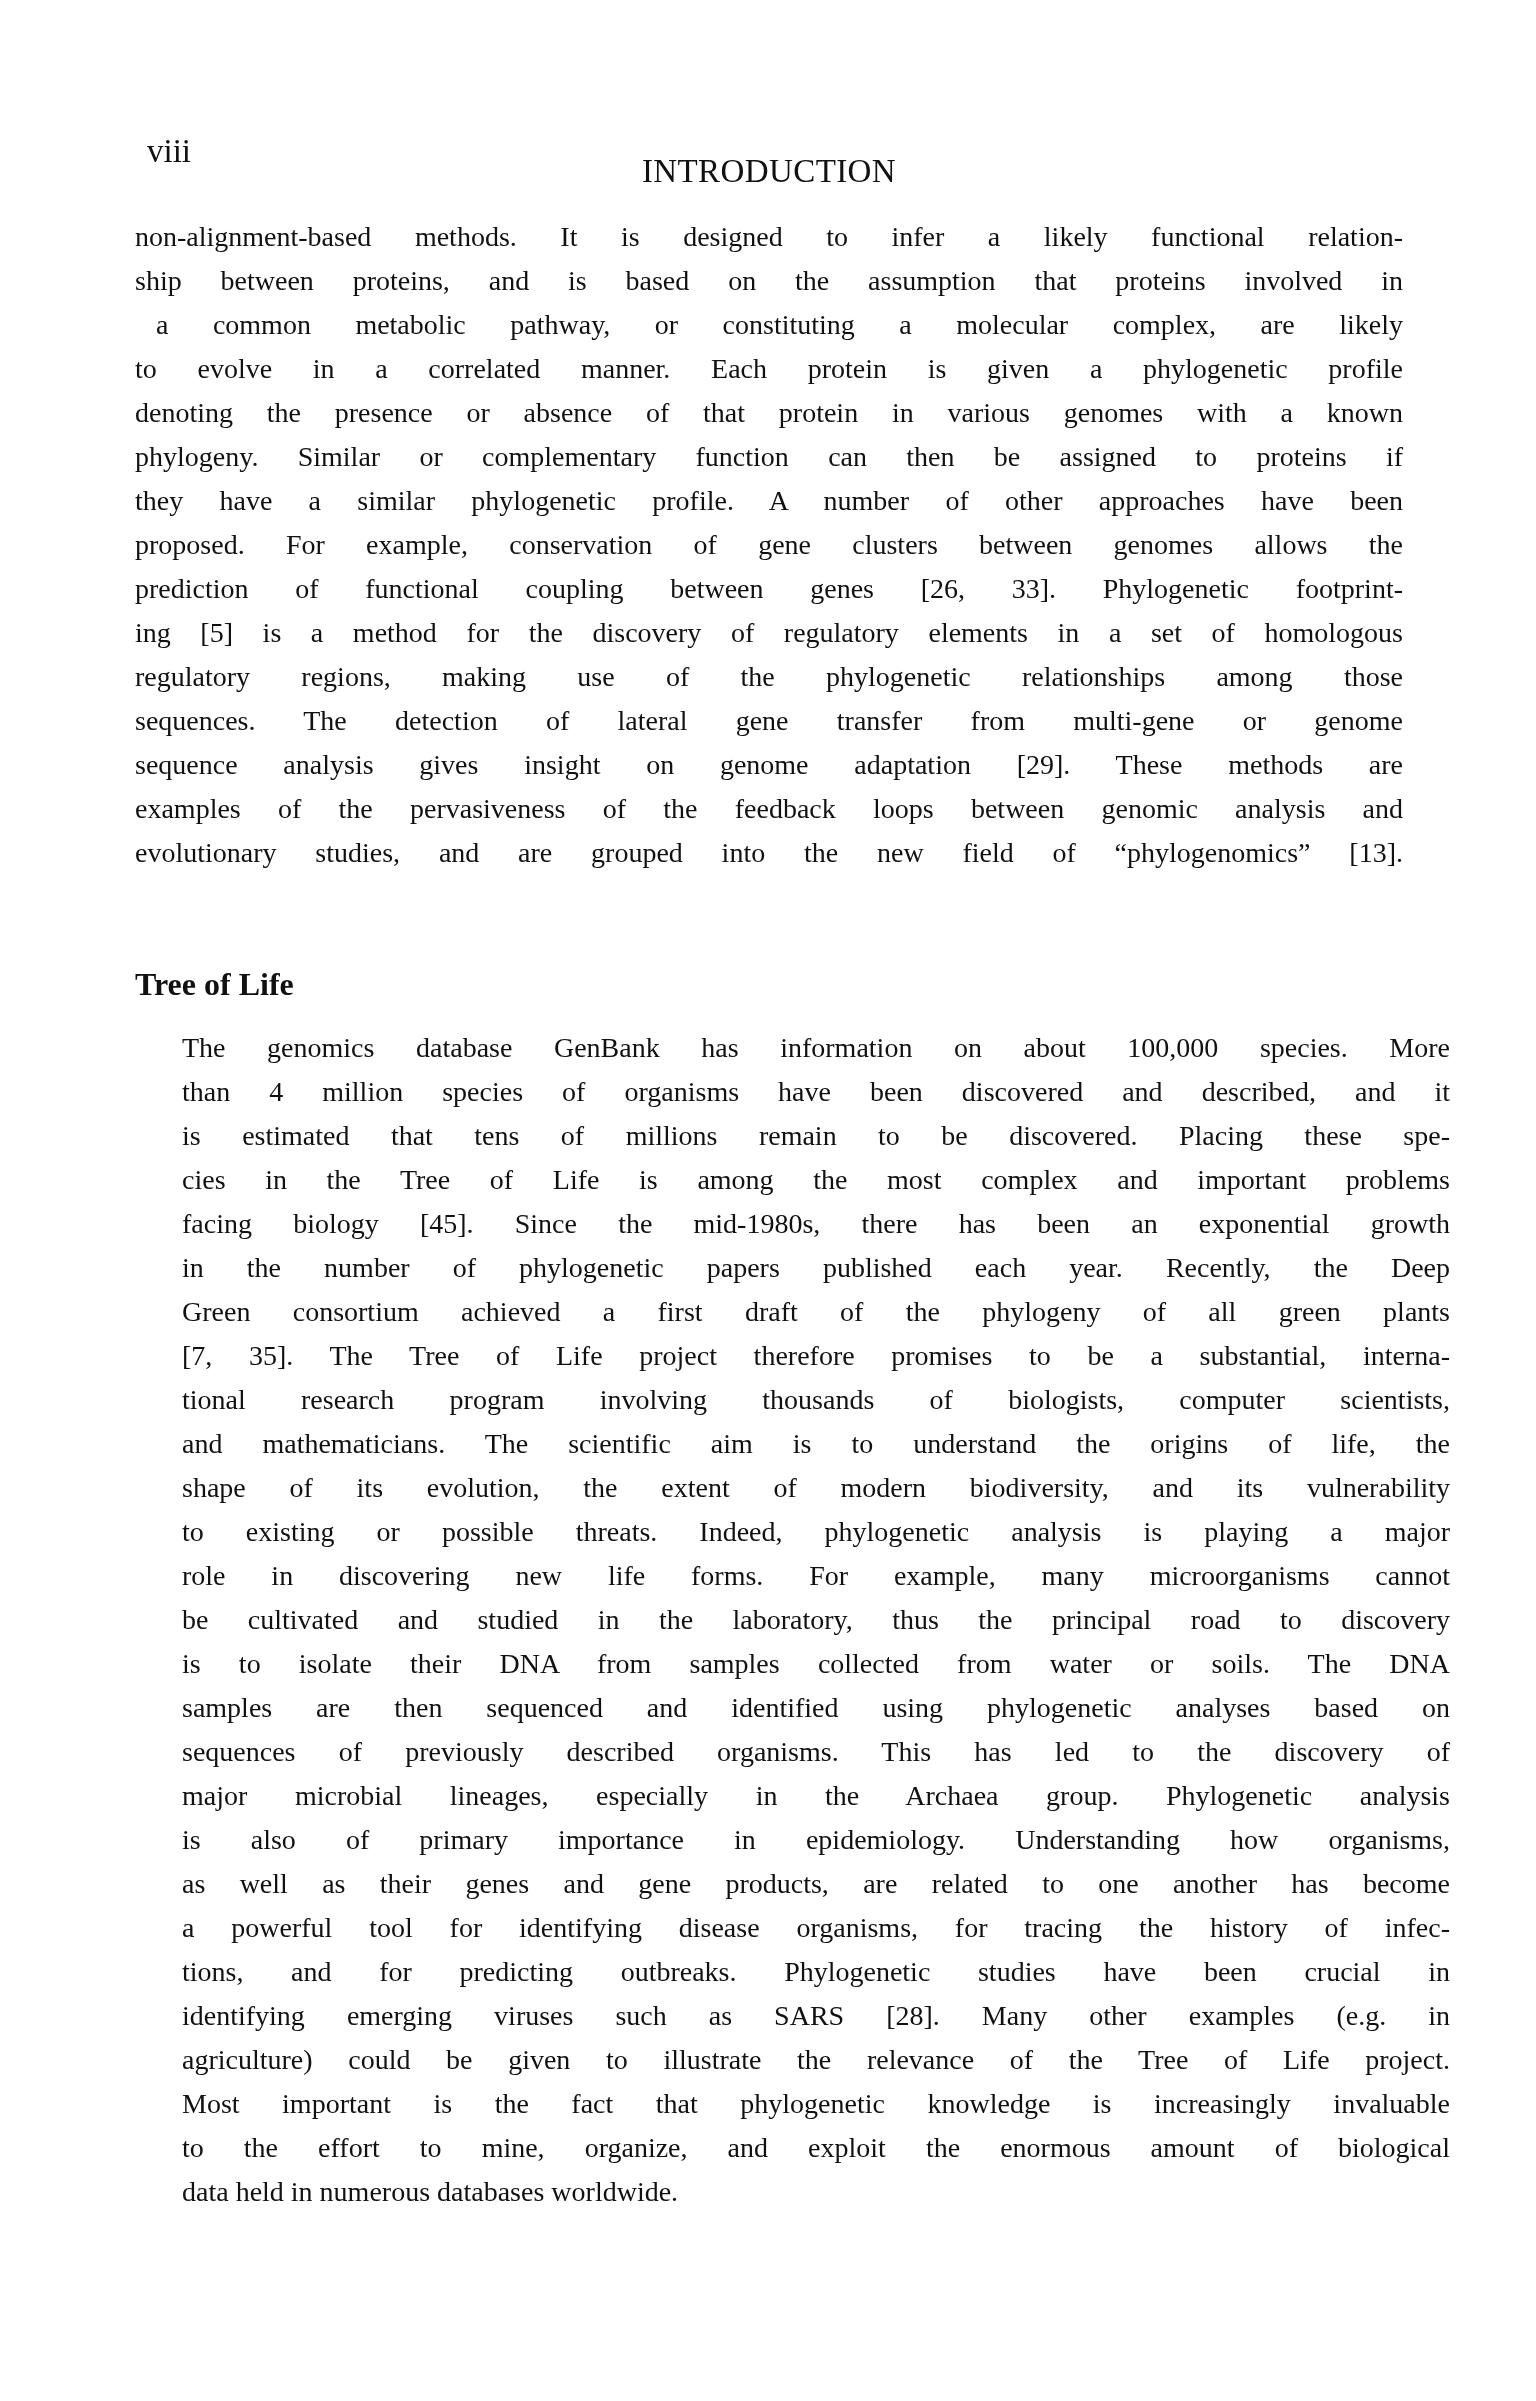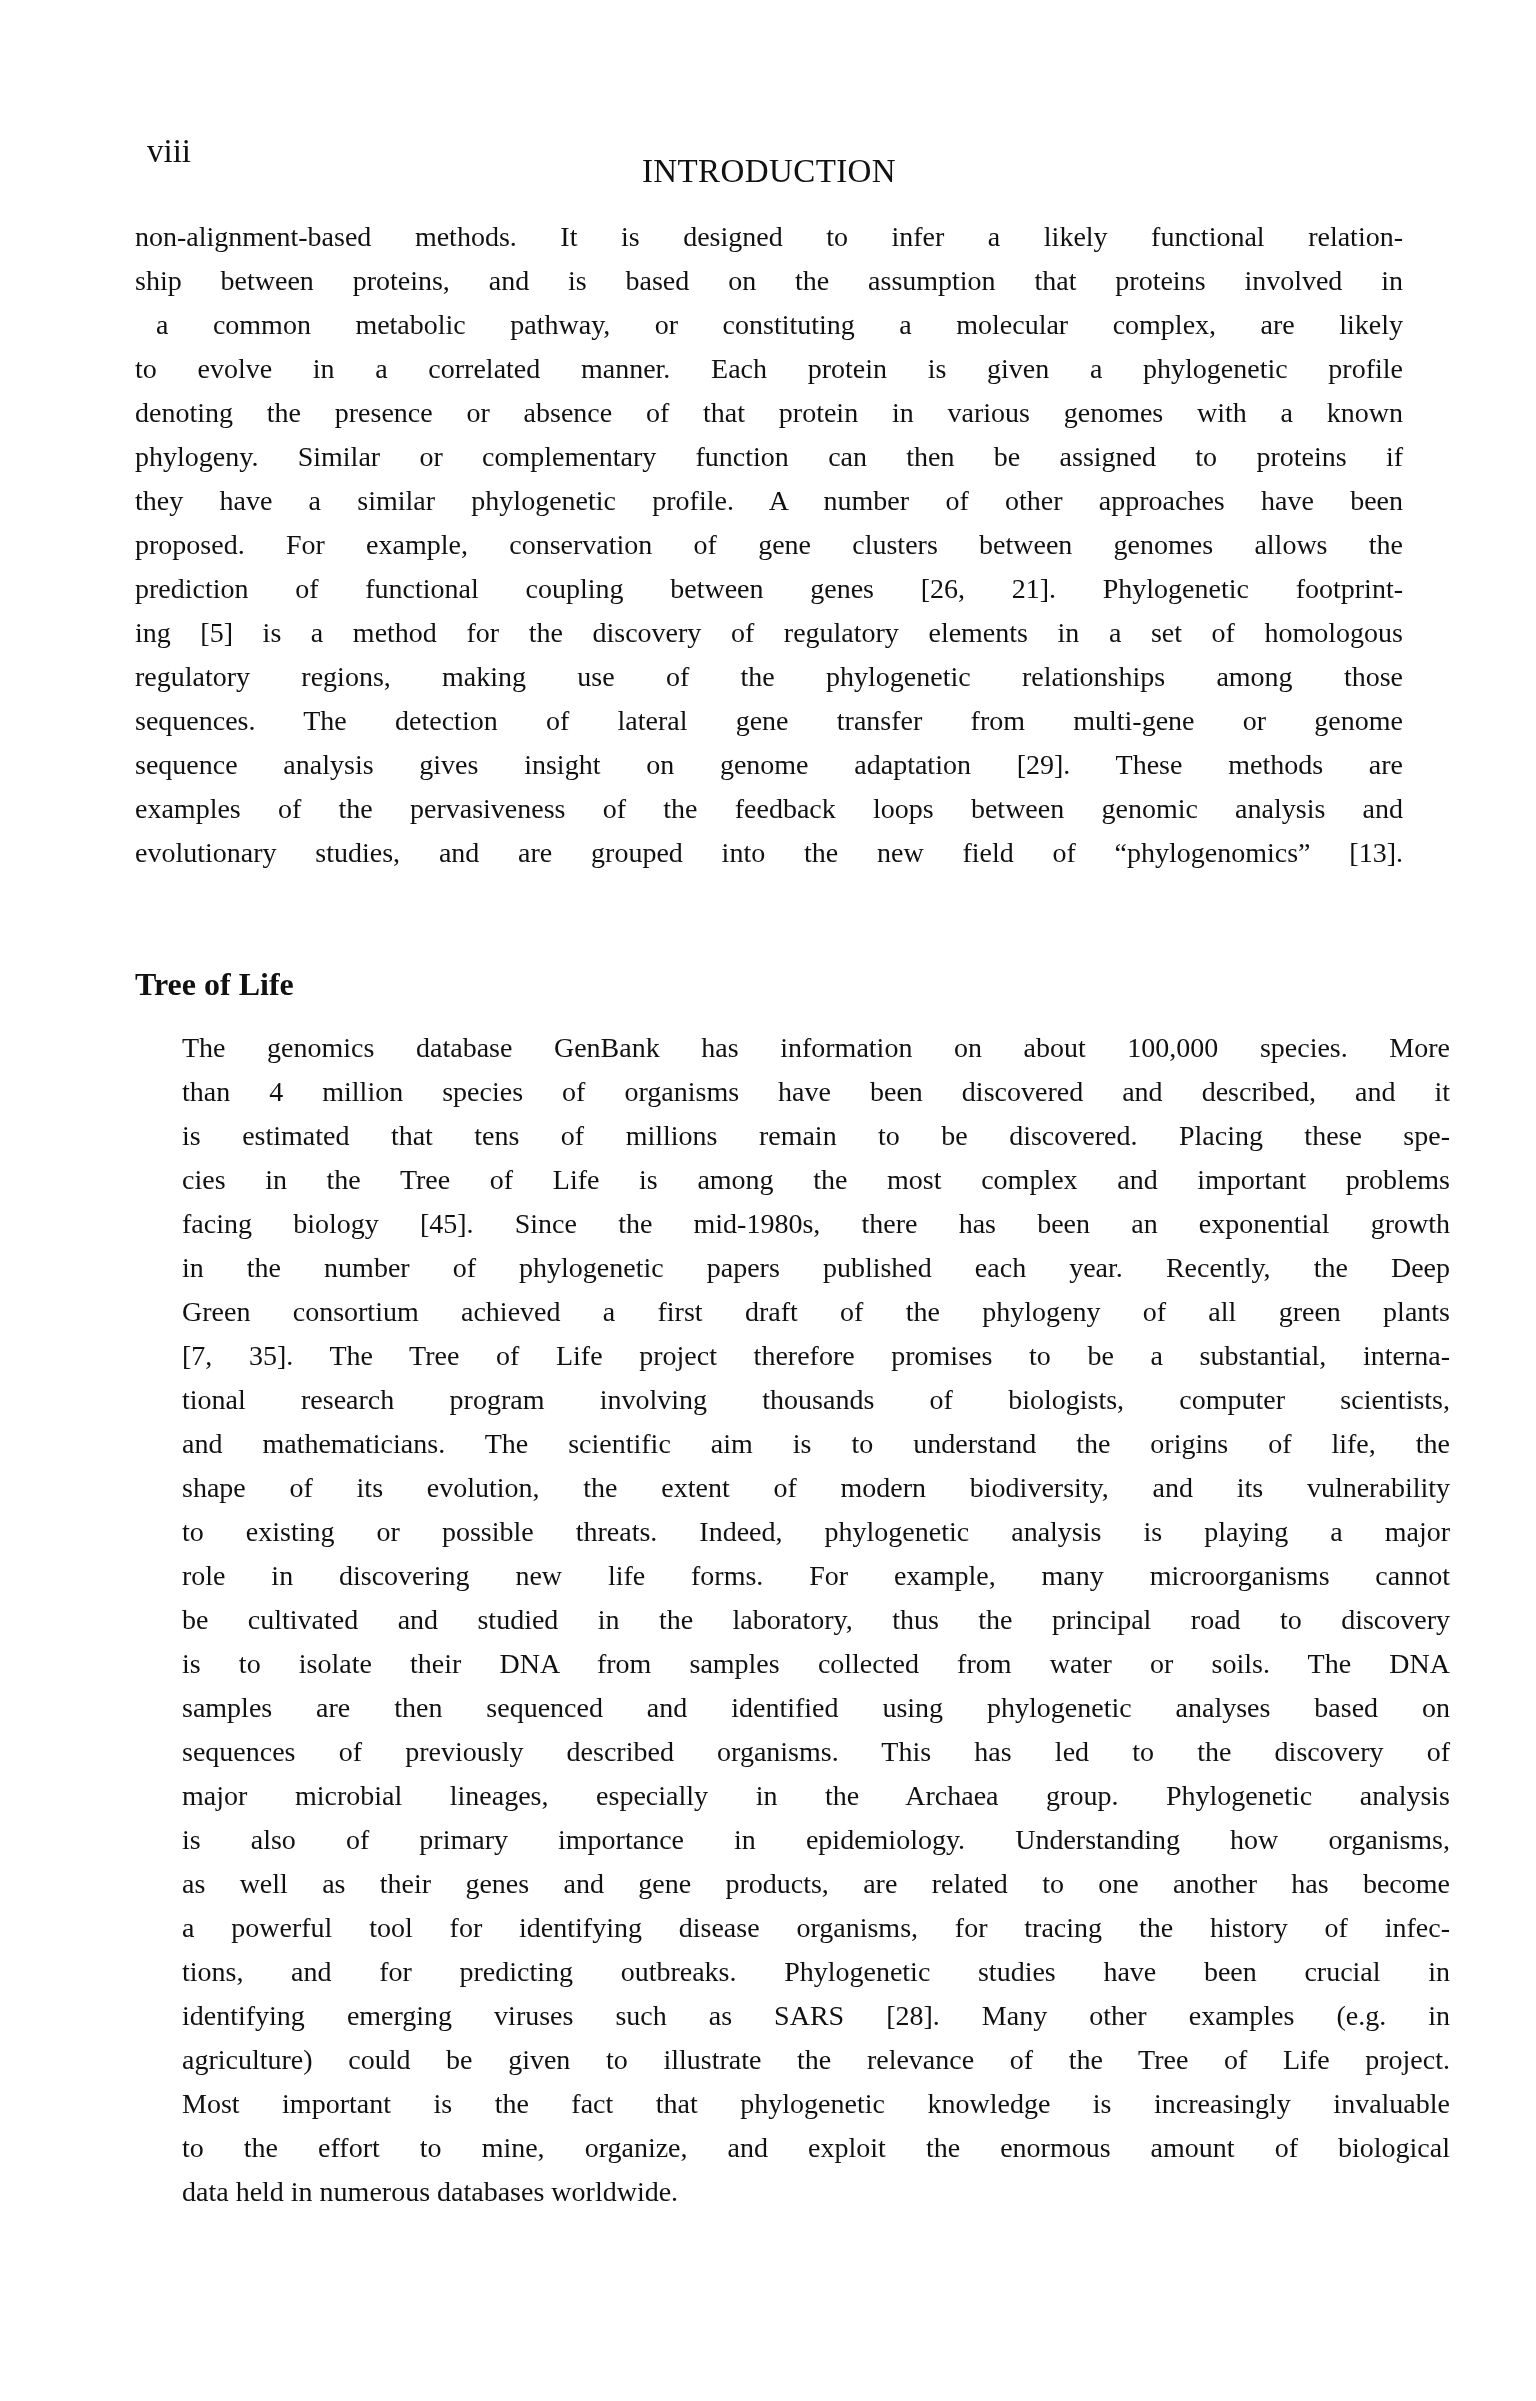--- a/index.html
+++ b/index.html
@@ -31,21 +31,21 @@
 
   <div class="block para1">
     <span class="line" style="display: block;">non-alignment-based methods. It is designed to infer a likely functional relation-</span>
     <span class="line" style="display: block;">ship between proteins, and is based on the assumption that proteins involved in</span>
     <span class="line" style="display: block; margin-left: 21px;">a common metabolic pathway, or constituting a molecular complex, are likely</span>
     <span class="line" style="display: block;">to evolve in a correlated manner. Each protein is given a phylogenetic profile</span>
     <span class="line" style="display: block;">denoting the presence or absence of that protein in various genomes with a known</span>
     <span class="line" style="display: block;">phylogeny. Similar or complementary function can then be assigned to proteins if</span>
     <span class="line" style="display: block;">they have a similar phylogenetic profile. A number of other approaches have been</span>
     <span class="line" style="display: block;">proposed. For example, conservation of gene clusters between genomes allows the</span>
-    <span class="line" style="display: block;">prediction of functional coupling between genes [26, 21]. Phylogenetic footprint-</span>
+    <span class="line" style="display: block;">prediction of functional coupling between genes [26, 33]. Phylogenetic footprint-</span>
     <span class="line" style="display: block;">ing [5] is a method for the discovery of regulatory elements in a set of homologous</span>
     <span class="line" style="display: block;">regulatory regions, making use of the phylogenetic relationships among those</span>
     <span class="line" style="display: block;">sequences. The detection of lateral gene transfer from multi-gene or genome</span>
     <span class="line" style="display: block;">sequence analysis gives insight on genome adaptation [29]. These methods are</span>
     <span class="line" style="display: block;">examples of the pervasiveness of the feedback loops between genomic analysis and</span>
     <span class="line" style="display: block;">evolutionary studies, and are grouped into the new field of “phylogenomics” [13].</span>
   </div>
 
   <div class="heading">Tree of Life</div>
 

